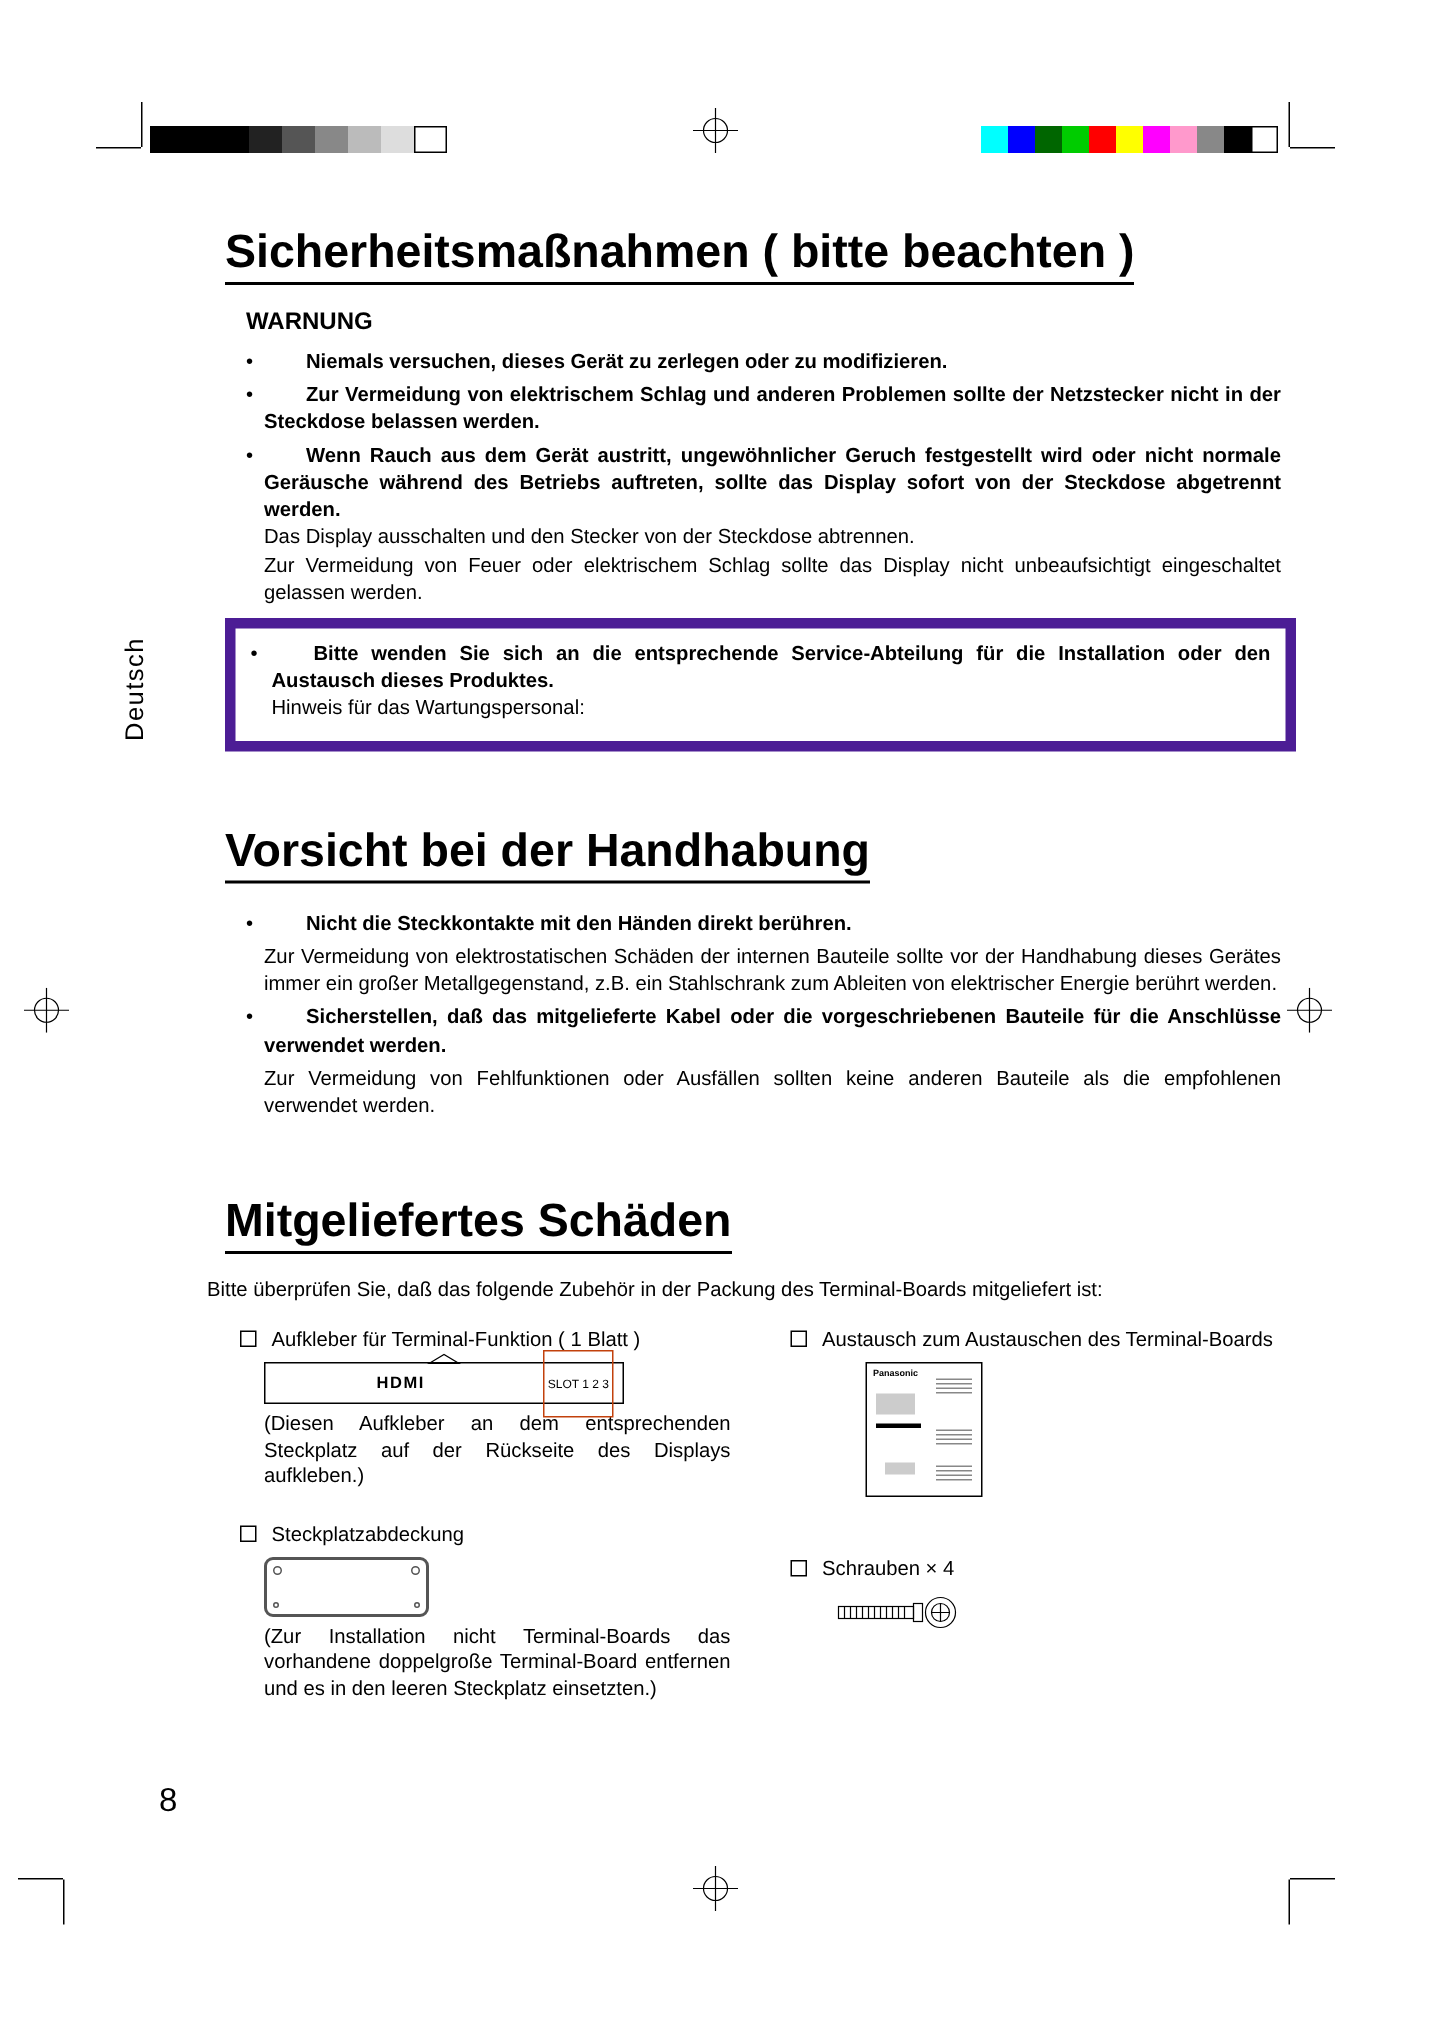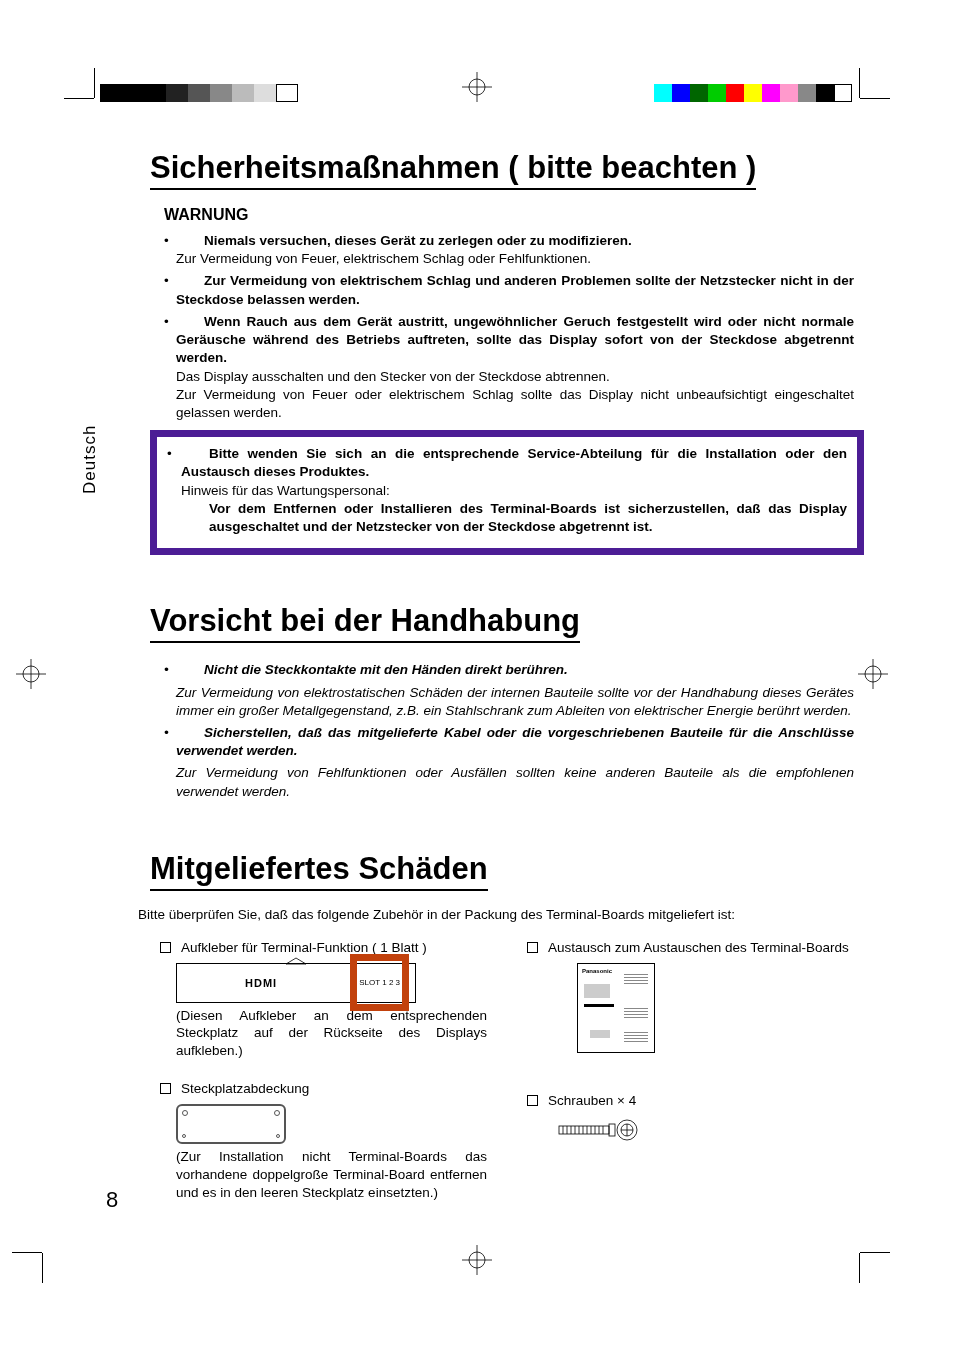--- a/index.html
+++ b/index.html
@@ -47,23 +47,23 @@
   .intro { font-size: 13.5px; margin-left: 48px; margin-top: 16px; margin-bottom: 18px; }
 
   .acc-cols { display: flex; margin-left: 70px; margin-right: 10px; gap: 40px; }
   .acc-col { flex: 1; font-size: 13.5px; }
   .acc-item { margin-bottom: 22px; }
   .acc-title { display: flex; align-items: flex-start; gap: 10px; }
   .acc-check { width: 11px; height: 11px; border: 1px solid #000; flex-shrink: 0; margin-top: 2px; }
   .acc-note { margin-left: 16px; margin-top: 4px; text-align: justify; line-height: 1.3; }
   .acc-fig { margin-left: 16px; margin-top: 8px; }
 
-  .sticker { width: 240px; height: 40px; border: 1px solid #000; position: relative; display: flex; align-items: center; justify-content: space-between; padding: 0 6px; font-size: 9px; }
+  .sticker { width: 240px; height: 28px; border: 1px solid #000; position: relative; display: flex; align-items: center; justify-content: space-between; padding: 0 6px; font-size: 9px; }
   .sticker-hdmi { font-weight: bold; font-size: 11px; letter-spacing: 1px; }
-  .sticker-slot { border: 7px solid #c2410c; padding: 17px 2px; font-size: 8px; margin-left: 11px; }
+  .sticker-slot { border: 1px solid #c2410c; padding: 17px 2px; font-size: 8px; margin-left: 11px; }
   .sticker-arrow { position: absolute; top: -8px; left: 50%; transform: translateX(-50%); width: 24px; height: 10px; }
 
   .slotcover { width: 110px; height: 40px; border: 2px solid #555; border-radius: 6px; position: relative; margin-top: 6px; }
   .slotcover::before, .slotcover::after { content: ""; position: absolute; width: 4px; height: 4px; border: 1px solid #555; border-radius: 50%; }
   .slotcover::before { left: 4px; top: 4px; }
   .slotcover::after { right: 4px; top: 4px; }
   .slotcover-b1 { position: absolute; width: 4px; height: 4px; border: 1px solid #555; border-radius: 50%; left: 4px; bottom: 4px; }
   .slotcover-b2 { position: absolute; width: 4px; height: 4px; border: 1px solid #555; border-radius: 50%; right: 4px; bottom: 4px; }
 
   .manual { width: 78px; height: 90px; border: 1px solid #000; padding: 4px; position: relative; }
@@ -161,47 +161,45 @@
 <div class="page">
 
   <div class="h1-wrap">
     <div class="h1">Sicherheitsmaßnahmen ( bitte beachten )</div>
   </div>
   <div class="section-body">
     <div class="sub-h">WARNUNG</div>
     <ul class="bullet-list">
       <li>
         <span class="bold">Niemals versuchen, dieses Gerät zu zerlegen oder zu modifizieren.</span>
-        <span class="plain">Zur Vermeidung von Feuer, elektrischem Schlag oder Fehlfunktionen.</span>
       </li>
       <li>
         <span class="bold">Zur Vermeidung von elektrischem Schlag und anderen Problemen sollte der Netzstecker nicht in der Steckdose belassen werden.</span>
       </li>
       <li>
         <span class="bold">Wenn Rauch aus dem Gerät austritt, ungewöhnlicher Geruch festgestellt wird oder nicht normale Geräusche während des Betriebs auftreten, sollte das Display sofort von der Steckdose abgetrennt werden.</span>
         <span class="plain" style="white-space: pre-line;">Das Display ausschalten und den Stecker von der Steckdose abtrennen.
 Zur Vermeidung von Feuer oder elektrischem Schlag sollte das Display nicht unbeaufsichtigt eingeschaltet gelassen werden.</span>
       </li>
     </ul>
   </div>
   <div class="box">
     <ul class="bullet-list">
       <li>
         <span class="bold">Bitte wenden Sie sich an die entsprechende Service-Abteilung für die Installation oder den Austausch dieses Produktes.</span>
         <span class="plain">Hinweis für das Wartungspersonal:</span>
-        <span class="bold" style="display:block;">Vor dem Entfernen oder Installieren des Terminal-Boards ist sicherzustellen, daß das Display ausgeschaltet und der Netzstecker von der Steckdose abgetrennt ist.</span>
       </li>
     </ul>
   </div>
 
   <div class="section2">
     <div class="h1-wrap">
       <div class="h1">Vorsicht bei der Handhabung</div>
     </div>
-    <div class="section-body" style="margin-top:18px;font-style:italic;">
+    <div class="section-body" style="margin-top:18px;">
       <ul class="bullet-list">
         <li>
           <span class="bold">Nicht die Steckkontakte mit den Händen direkt berühren.</span>
           <span class="plain" style="margin-top:4px;">Zur Vermeidung von elektrostatischen Schäden der internen Bauteile sollte vor der Handhabung dieses Gerätes immer ein großer Metallgegenstand, z.B. ein Stahlschrank zum Ableiten von elektrischer Energie berührt werden.</span>
         </li>
         <li>
           <span class="bold">Sicherstellen, daß das mitgelieferte Kabel oder die vorgeschriebenen Bauteile für die Anschlüsse verwendet werden.</span>
           <span class="plain" style="margin-top:4px;">Zur Vermeidung von Fehlfunktionen oder Ausfällen sollten keine anderen Bauteile als die empfohlenen verwendet werden.</span>
         </li>
       </ul>

